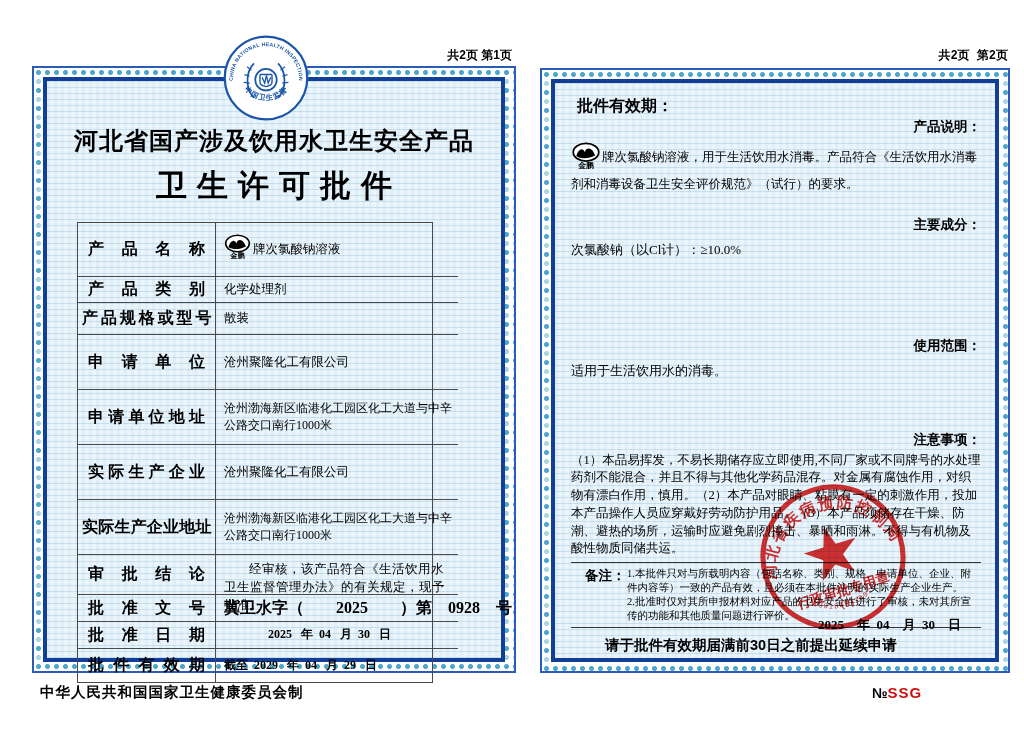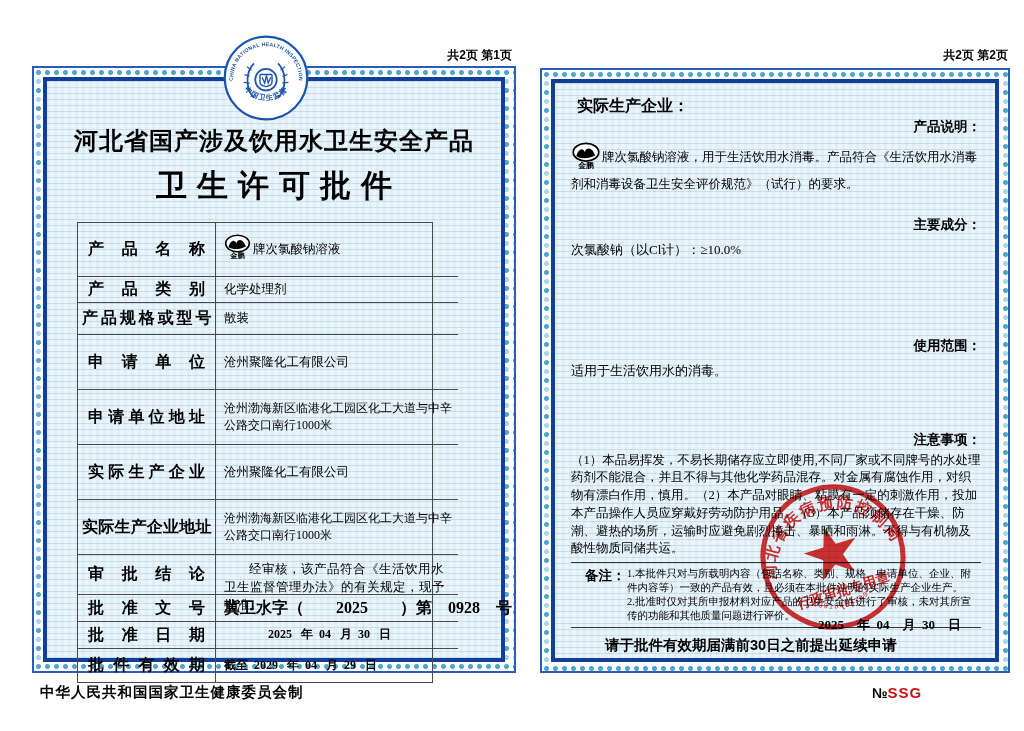--- a/index.html
+++ b/index.html
@@ -69,21 +69,21 @@
   .remark .ritems{font-size:10.5px;line-height:1.33;color:#000;}
   .remark .ritems p{margin:0;}
   .renewal{margin-top:8px;padding-left:34px;font-family:"Liberation Sans","DejaVu Sans",sans-serif;font-weight:bold;font-size:14.5px;color:#000;}
   .p2date{position:absolute;right:34px;top:533px;font-size:13px;font-weight:bold;white-space:pre;color:#000;}
   .stamp{position:absolute;left:202px;top:398px;width:152px;height:152px;transform:rotate(-17deg);opacity:.92;mix-blend-mode:multiply;z-index:8;}
 </style>
 </head>
 <body>
 
 <div class="page-indicator" style="left:392px;top:47px;">共2页  第1页</div>
-<div class="page-indicator" style="left:888px;top:47px;">共2页  第2页</div>
+<div class="page-indicator" style="left:888px;top:47px;font-family:Liberation Mono, monospace;">共2页  第2页</div>
 
 <div class="page" style="left:32px;top:66px;width:484px;height:607px;">
 
   <div class="emblem" style="left:189px;top:-33px;width:86px;height:86px;">
     <svg width="86" height="86" viewBox="0 0 100 100">
       <circle cx="50" cy="50" r="49" fill="#ffffff"></circle>
       <circle cx="50" cy="50" r="48" fill="#ffffff" stroke="#1a55aa" stroke-width="2.6"></circle>
       <defs>
         <path id="emTop" d="M 13 62 A 38.5 38.5 0 1 1 87 62" fill="none"></path>
         <path id="emBot" d="M 21 57 A 32 32 0 0 0 79 57" fill="none"></path>
@@ -194,21 +194,21 @@
       <div class="cell val pre last" style="height:33px;font-weight:bold;font-size:12px;"><span>截至  2029   年  04   月  29   日</span></div>
     </div>
   </div>
     </div>
 </div>
 
 <div class="page" style="left:540px;top:68px;width:470px;height:605px;">
   <div class="ornament">
       <div class="inner">
     <div class="p2content">
-      <p class="p2h">实际生产企业：</p>
+      <p class="p2h">批件有效期：</p>
       <p class="p2lab">产品说明：</p>
       <p class="p2text desc">
         <span class="brandmark" style="margin-right:1px;">
           <svg width="30" height="27" viewBox="0 0 27 25">
             <ellipse cx="13.5" cy="9.5" rx="11.8" ry="8.2" fill="#fff" stroke="#000" stroke-width="1.6"></ellipse>
             <path d="M4.5,13 C6.5,6 10.5,5 12.5,9.5 C13.5,4.5 18.5,5.5 20.5,9.5 L22,12.5 C15.5,15.8 8.5,15.8 4.5,13 Z" fill="#000"></path>
             <text x="13.5" y="24" font-size="7.2" font-weight="bold" text-anchor="middle" fill="#000">金鹏</text>
           </svg>
         </span><span>牌次氯酸钠溶液，用于生活饮用水消毒。产品符合《生活饮用水消毒剂和消毒设备卫生安全评价规范》（试行）的要求。</span>
       </p>

